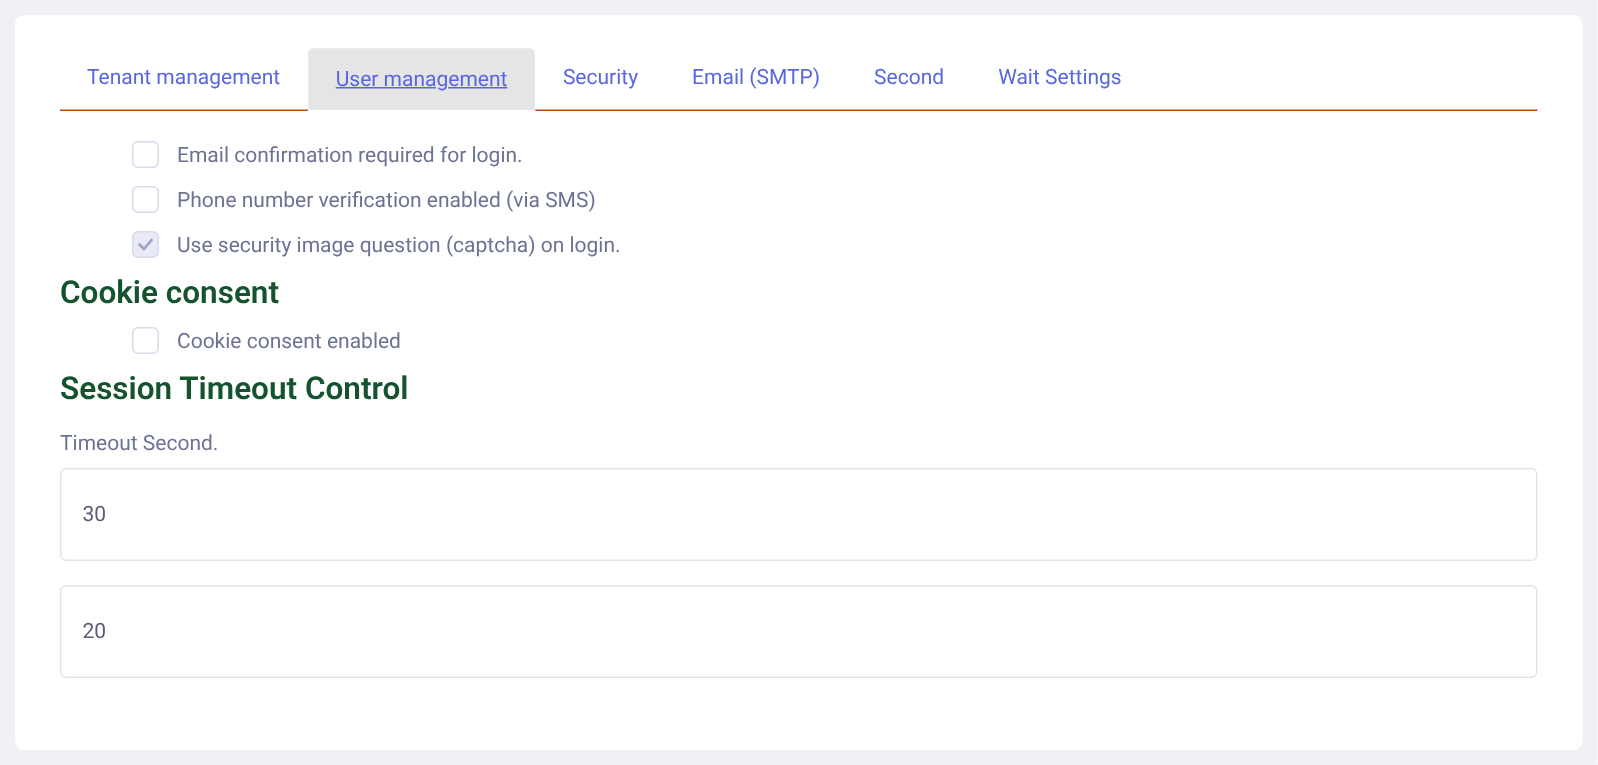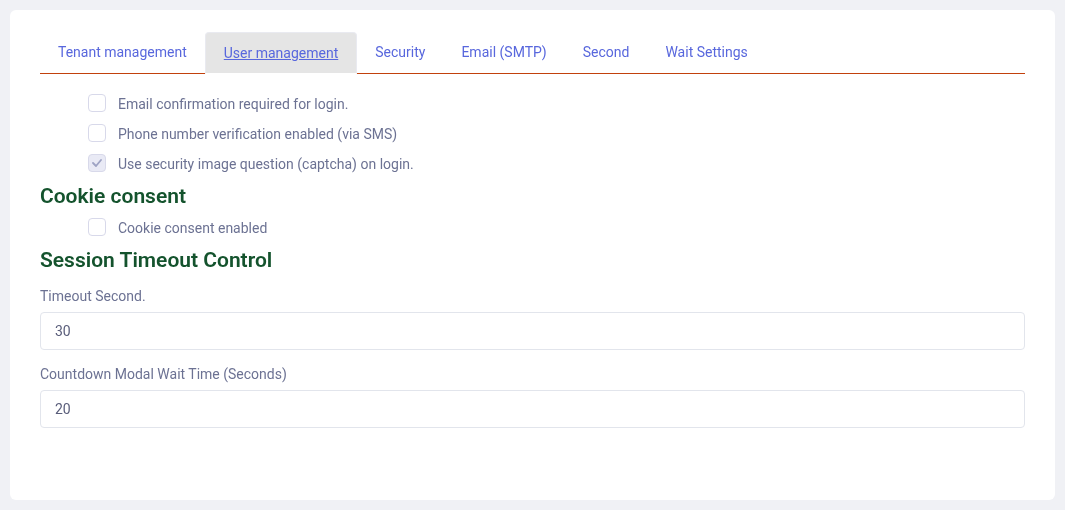--- a/index.html
+++ b/index.html
@@ -86,21 +86,21 @@
     }
     .field-label {
       font-size: 14px;
       color: #6c7293;
       margin-top: 16px;
       margin-bottom: 8px;
       display: block;
     }
     .text-input {
       width: 100%;
-      padding: 10px 14px;
+      padding: 22px 14px;
       font-size: 14px;
       color: #595d7a;
       border: 1px solid #e2e5ec;
       border-radius: 4px;
       background: #ffffff;
       font-family: inherit;
     }
     .field-group {
       margin-bottom: 16px;
     }
@@ -151,17 +151,16 @@
   </div>
 
   <div class="section-heading">Session Timeout Control</div>
 
   <div class="field-group">
     <label class="field-label">Timeout Second.</label>
     <input type="text" class="text-input" value="30" style="">
   </div>
 
   <div class="field-group">
-    <label class="field-label">Countdown Modal Wait Time (Seconds)</label>
     <input type="text" class="text-input" value="20" style="">
   </div>
 
 </div>
 
 </body></html>

